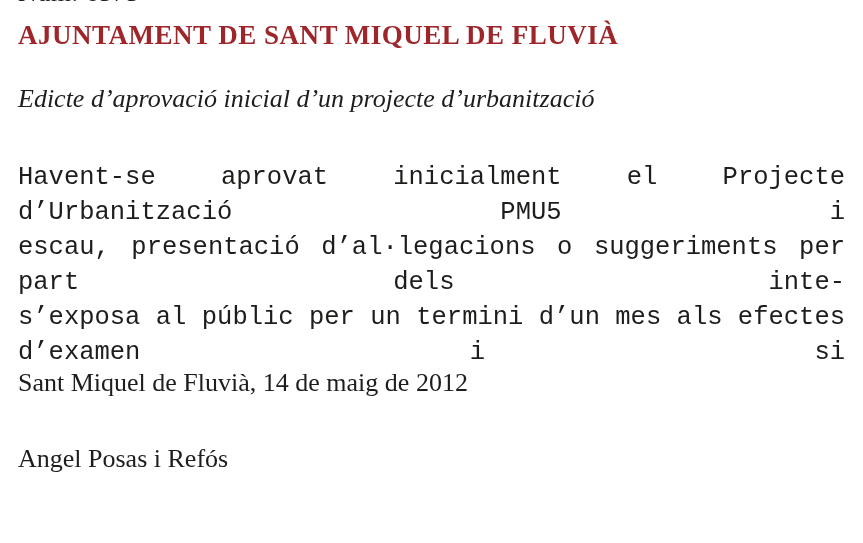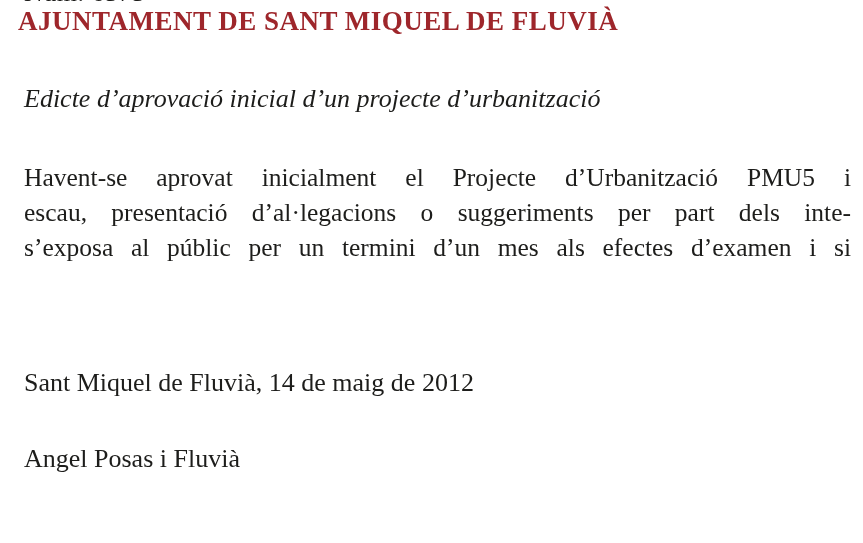--- a/index.html
+++ b/index.html
@@ -5,30 +5,30 @@
   html, body { margin: 0; padding: 0; }
   body {
     width: 863px;
     height: 543px;
     background: var(--bg, #ffffff);
     overflow: hidden;
     position: relative;
     font-family: "Liberation Serif", "DejaVu Serif", serif;
     color: var(--text, #1d1d1b);
   }
-  .abs { position: absolute; left: 18px; margin-left: 6px; }
+  .abs { position: absolute; left: 18px; }
 
   #doc-number {
     top: -20px;               
     font-size: 26px;
     line-height: 26px;
     letter-spacing: 0.5px;
   }
   #title {
-    top: 6px;
+    top: 20px;
     margin: 0;
     font-size: 27px;
     font-weight: bold;
     letter-spacing: 0.5px;
     color: var(--accent, #9e262b);
     white-space: nowrap;
   }
   #subtitle {
     top: 84px;
     font-size: 26px;
@@ -37,20 +37,21 @@
   }
   #body-text {
     top: 160px;
     width: 827px;
     font-size: 25.5px;
     line-height: 35px;
   }
   .jline {
     text-align: justify;
     text-align-last: justify;
+    font-family: Liberation Mono, monospace;
   }
   #dateline {
     top: 368px;
     font-size: 26px;
     white-space: nowrap;
     font-family: Liberation Serif, serif;
   }
   #signature {
     top: 441px;
     font-size: 26px;
@@ -68,14 +69,14 @@
 
 <div class="abs" id="body-text">
   <div class="jline">Havent-se aprovat inicialment el Projecte d’Urbanització PMU5 i</div>
   <div class="jline">escau, presentació d’al·legacions o suggeriments per part dels inte-</div>
   <div class="jline">s’exposa al públic per un termini d’un mes als efectes d’examen i si</div>
 </div>
 
 <div class="abs" id="dateline">Sant Miquel de Fluvià, 14 de maig de 2012</div>
 
 <div class="abs" id="signature">
-  <div>Angel Posas i Fluvià</div>
+  <div>Angel Posas i Refós</div>
 </div>
 
 </body></html>

